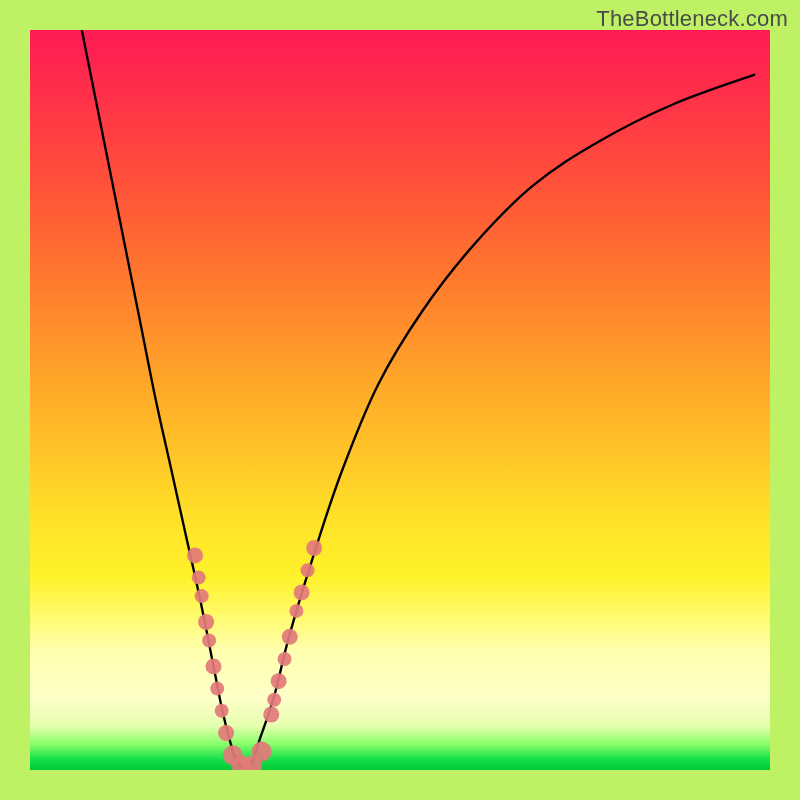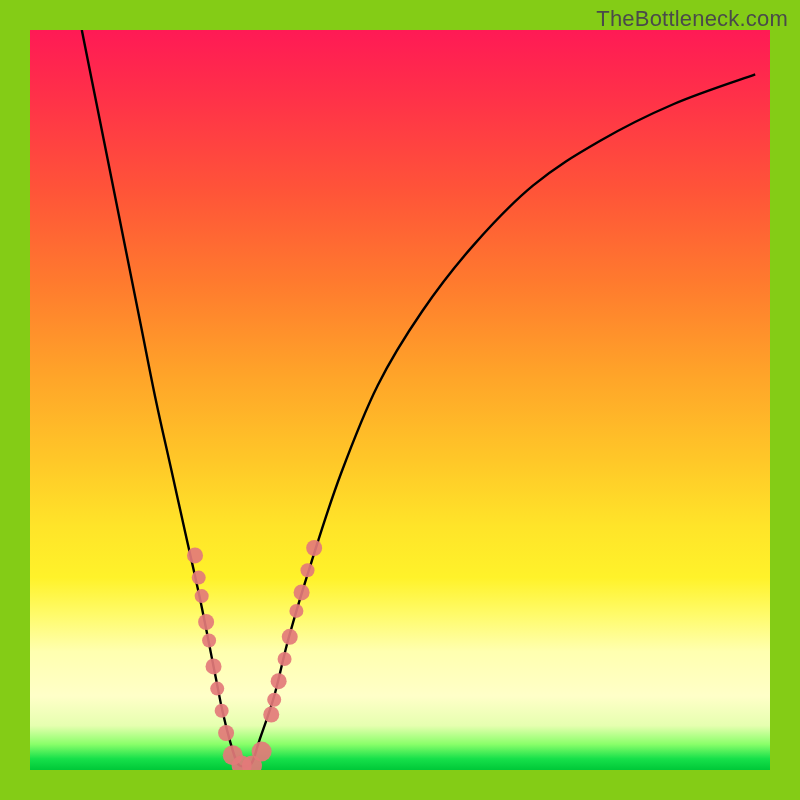--- a/index.html
+++ b/index.html
@@ -9,21 +9,21 @@
     height: 800px;
     overflow: hidden;
     background: #000;
     font-family: Arial, Helvetica, sans-serif;
   }
   .frame {
     position: absolute;
     left: 0; top: 0;
     width: 800px;
     height: 800px;
-    background: #84cc16;
+    background: #bef264;
   }
   .plot {
     position: absolute;
     left: 30px;
     top: 30px;
     width: 740px;
     height: 740px;
     
     background: linear-gradient(
       to bottom,

